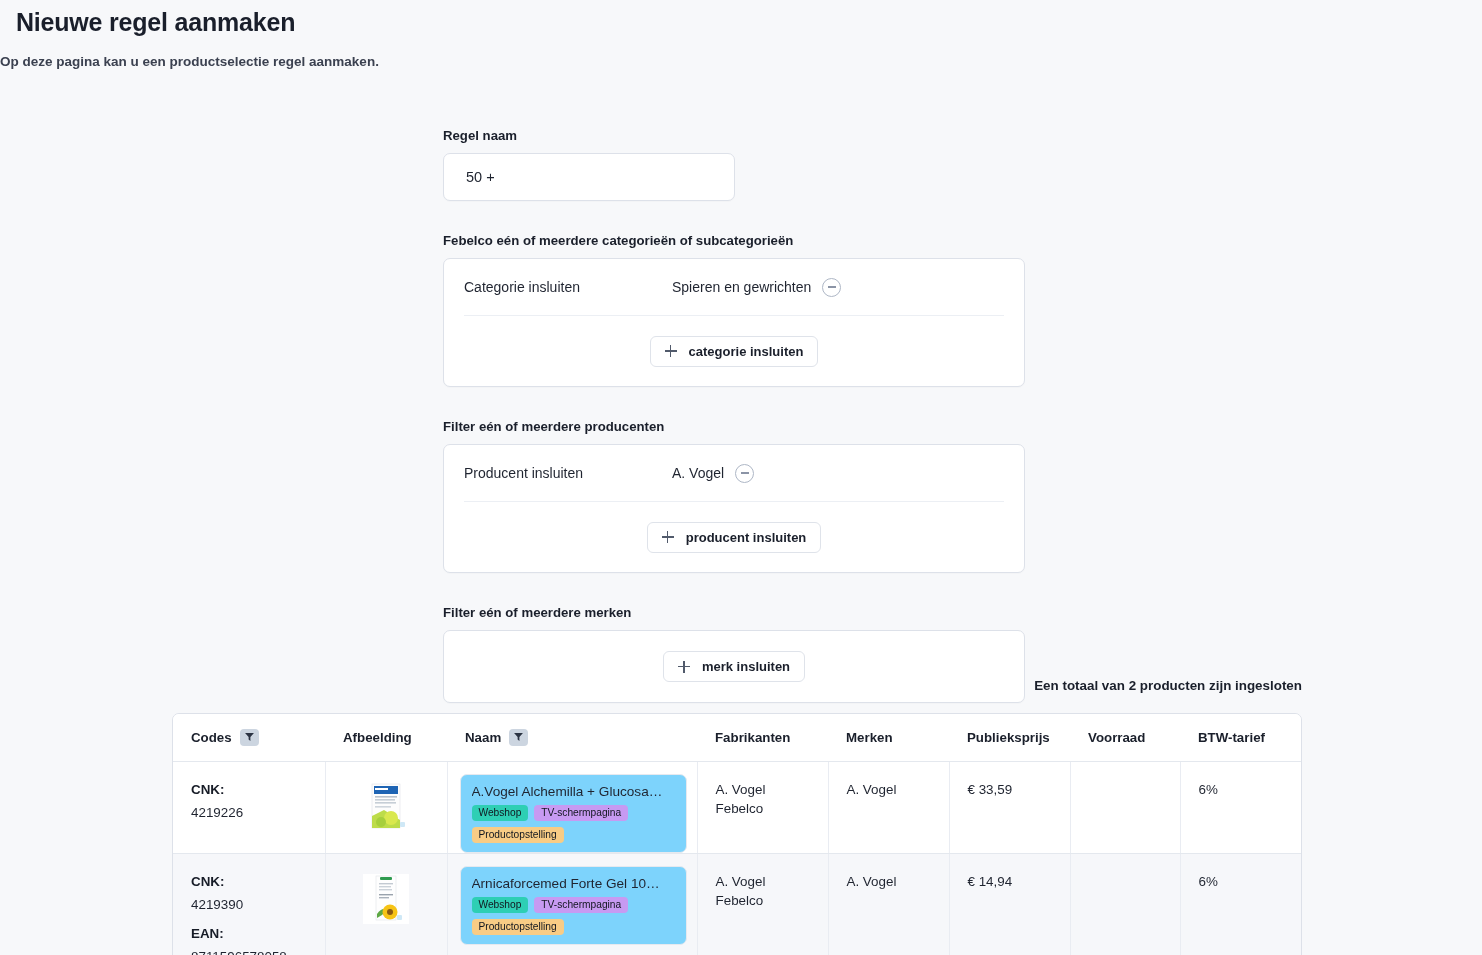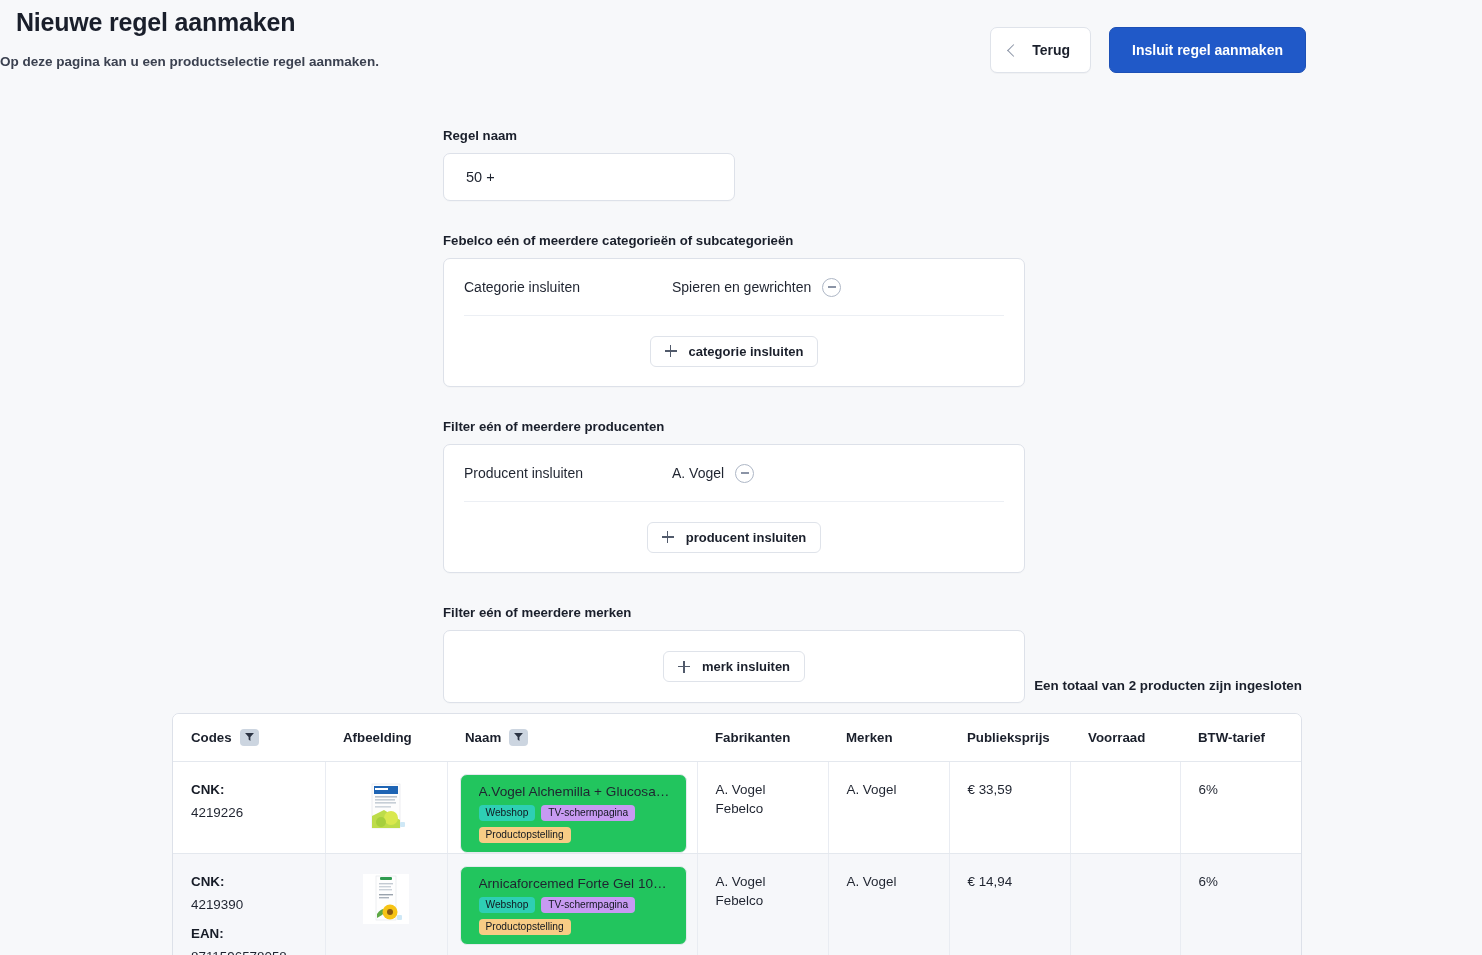--- a/index.html
+++ b/index.html
@@ -113,48 +113,39 @@
   table.products tr.row-alt td { background:#f6f7fa; }
   table.products td:last-child { border-right:none; }
   .code-key { font-weight:700; font-size:13.4px; color:#171c27; }
   .code-val { font-size:13.4px; color:#1f2430; margin-top:8px; }
   .code-gap { height:14px; }
 
   .thumb-cell { text-align:center; padding-left:0 !important; }
   .thumb { width:46px; height:50px; display:inline-block; position:relative; background:#ffffff; }
 
   .name-box {
-    background:#22c55e; border:1px solid #e6e9ef; border-radius:7px;
-    padding:9px 11px 9px 18px; margin:-8px 10px 0 -6px;
+    background:#7dd3fc; border:1px solid #e6e9ef; border-radius:7px;
+    padding:9px 11px 9px 11px; margin:-8px 10px 0 -6px;
   }
   .name-title { font-size:13.6px; color:#1f2430; margin-bottom:6px; white-space:nowrap; overflow:hidden; text-overflow:ellipsis; }
   .badges { display:flex; flex-wrap:wrap; gap:6px; }
   .badge { font-size:10.2px; border-radius:4px; padding:2.5px 7px; color:#11161f; white-space:nowrap; }
   .badge.webshop { background:#2ecfb4; }
   .badge.tv { background:#c79af2; }
   .badge.opstelling { background:#f8cc85; }
 
   .multi-line span { display:block; }
   .multi-line span + span { margin-top:4px; }
 </style>
 </head>
 <body>
 
 <div class="page-header">
   <div class="page-title">Nieuwe regel aanmaken</div>
   <div class="page-subtitle">Op deze pagina kan u een productselectie regel aanmaken.</div>
-  <div class="header-actions">
-    <button class="btn-back">
-      <span class="chev"></span>
-      <span>Terug</span>
-    </button>
-    <button class="btn-primary">
-      <span>Insluit regel aanmaken</span>
-    </button>
-  </div>
 </div>
 
 <div class="form-col">
 
   <div>
     <div class="field-label">Regel naam</div>
     <div class="text-input">50 +</div>
   </div>
 
   <div class="block-gap"></div>

